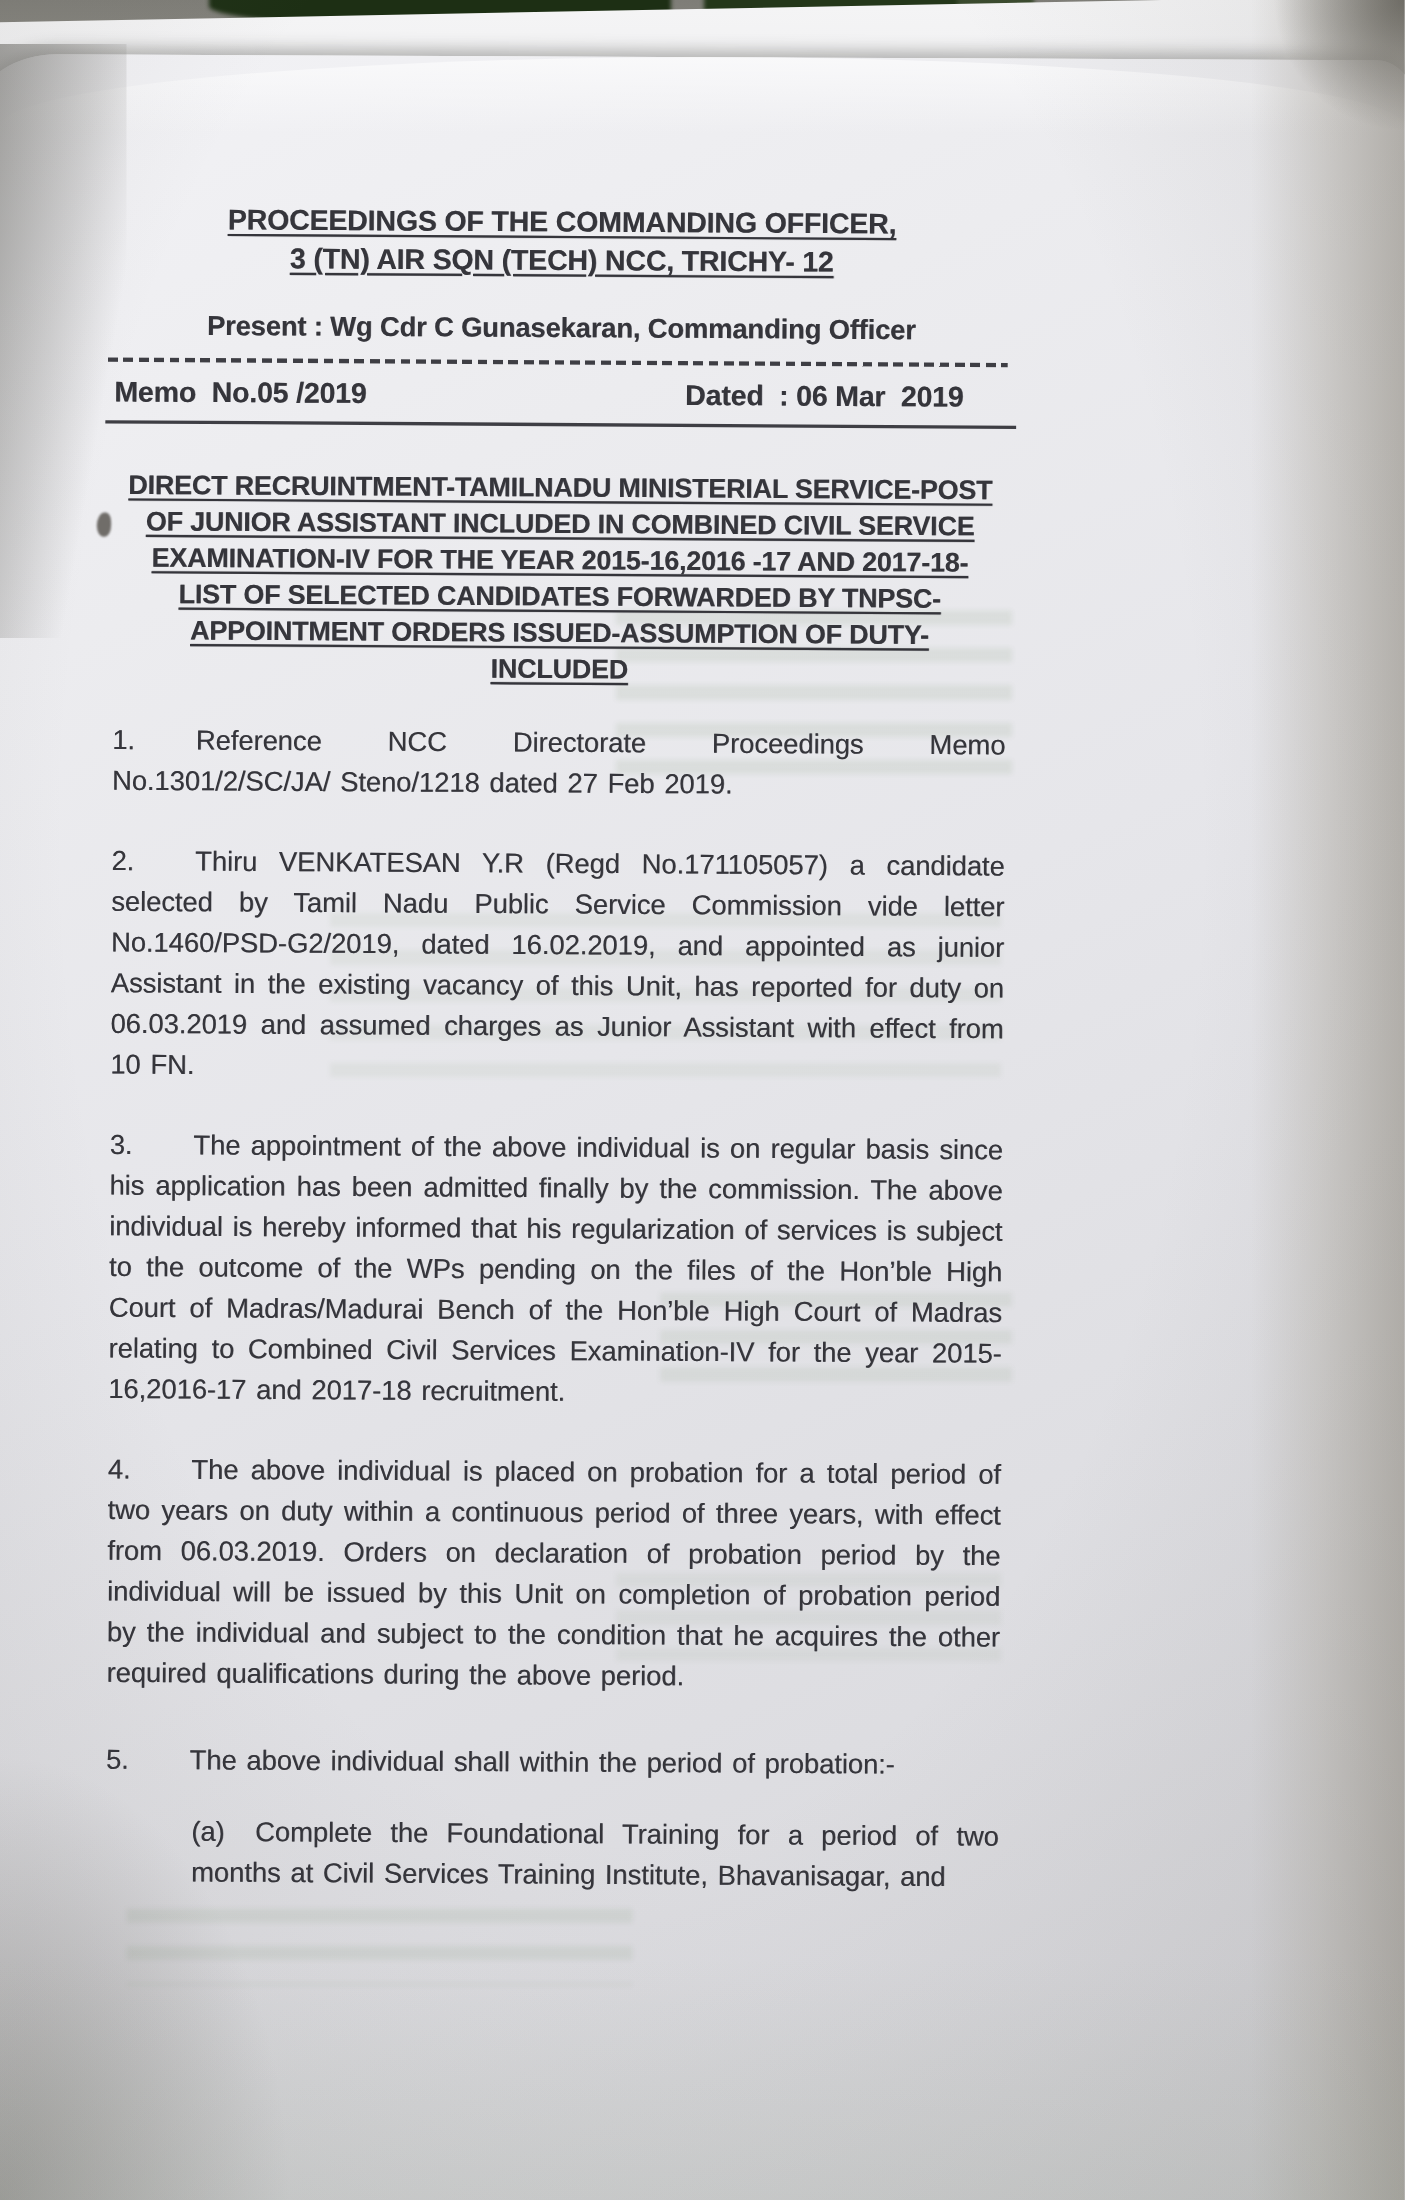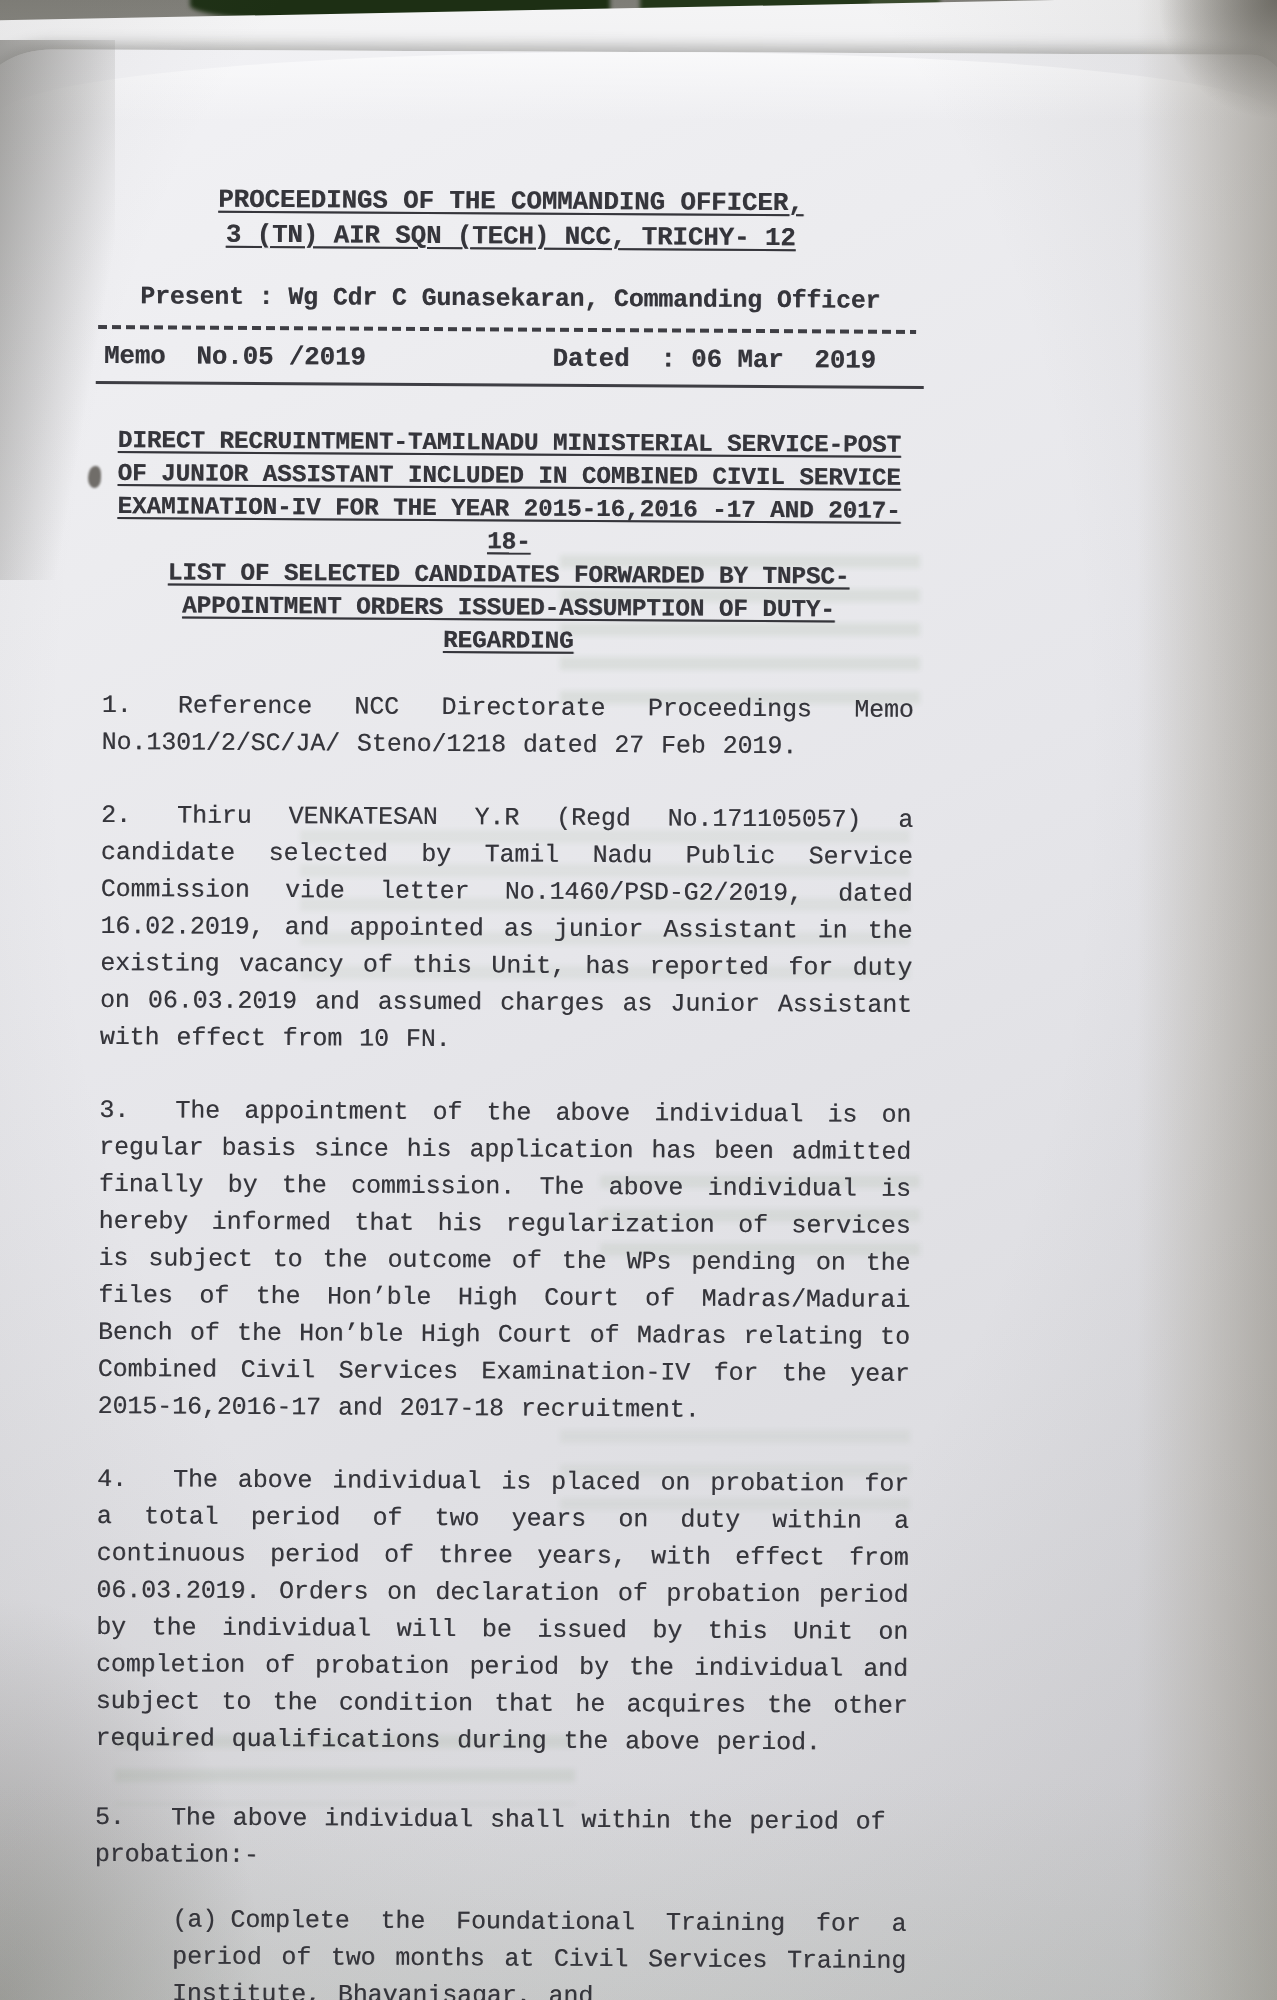--- a/index.html
+++ b/index.html
@@ -1,21 +1,21 @@
 <!DOCTYPE html>
 <html><head>
 <meta charset="utf-8">
 <style>
   html,body{margin:0;padding:0;}
   body{
     width:1277px;height:2000px;position:relative;overflow:hidden;
     background:#9b9a94;
     font-family:"Liberation Sans", sans-serif;
   }
-  .scene{position:absolute;inset:0;font-family:Liberation Mono, monospace;}
+  .scene{position:absolute;inset:0;}
   
   .bg{position:absolute;inset:0;z-index:0;
     background:linear-gradient(to bottom,#7e7d77 0%,#97968f 6%,#b9b8b2 12%,#c6c5c0 20%,#cfcec9 40%,#c9c8c3 100%);}
   .foliage{position:absolute;z-index:1;background:#1d2f14;filter:blur(2px);}
   .foliage.f1{left:190px;top:-8px;width:420px;height:34px;border-radius:0 0 40% 60%;}
   .foliage.f2{left:640px;top:-10px;width:260px;height:40px;border-radius:0 0 50% 45%;background:#24371a;}
   .foliage.f3{left:870px;top:-6px;width:70px;height:22px;border-radius:0 0 50% 50%;background:#3a4a2e;}
   
   .sheet-top{position:absolute;z-index:2;left:-30px;top:8px;width:1340px;height:150px;
     background:linear-gradient(to bottom,#f4f4f5,#ececee);
@@ -120,21 +120,21 @@
       <span>Memo  No.05 /2019</span>
       <span class="dated">Dated  : 06 Mar  2019</span>
     </div>
 
     <div class="subject">
       <div><span class="u">DIRECT RECRUINTMENT-TAMILNADU MINISTERIAL SERVICE-POST</span></div>
       <div><span class="u">OF JUNIOR ASSISTANT INCLUDED IN COMBINED CIVIL SERVICE</span></div>
       <div><span class="u">EXAMINATION-IV FOR THE YEAR 2015-16,2016 -17 AND 2017-18-</span></div>
       <div><span class="u">LIST OF SELECTED CANDIDATES FORWARDED BY TNPSC-</span></div>
       <div><span class="u">APPOINTMENT ORDERS ISSUED-ASSUMPTION OF DUTY-</span></div>
-      <div><span class="u">REGARDING</span></div>
+      <div><span class="u">INCLUDED</span></div>
     </div>
 
     <p class="para p1">
       <span class="pnum">1.</span><span>Reference NCC Directorate Proceedings Memo No.1301/2/SC/JA/ Steno/1218 dated 27 Feb 2019.</span>
     </p>
 
     <p class="para">
       <span class="pnum">2.</span><span>Thiru VENKATESAN Y.R (Regd No.171105057) a candidate selected by Tamil Nadu Public Service Commission vide letter No.1460/PSD-G2/2019, dated 16.02.2019, and appointed as junior Assistant in the existing vacancy of this Unit, has reported for duty on 06.03.2019 and assumed charges as Junior Assistant with effect from 10 FN.</span>
     </p>
 

